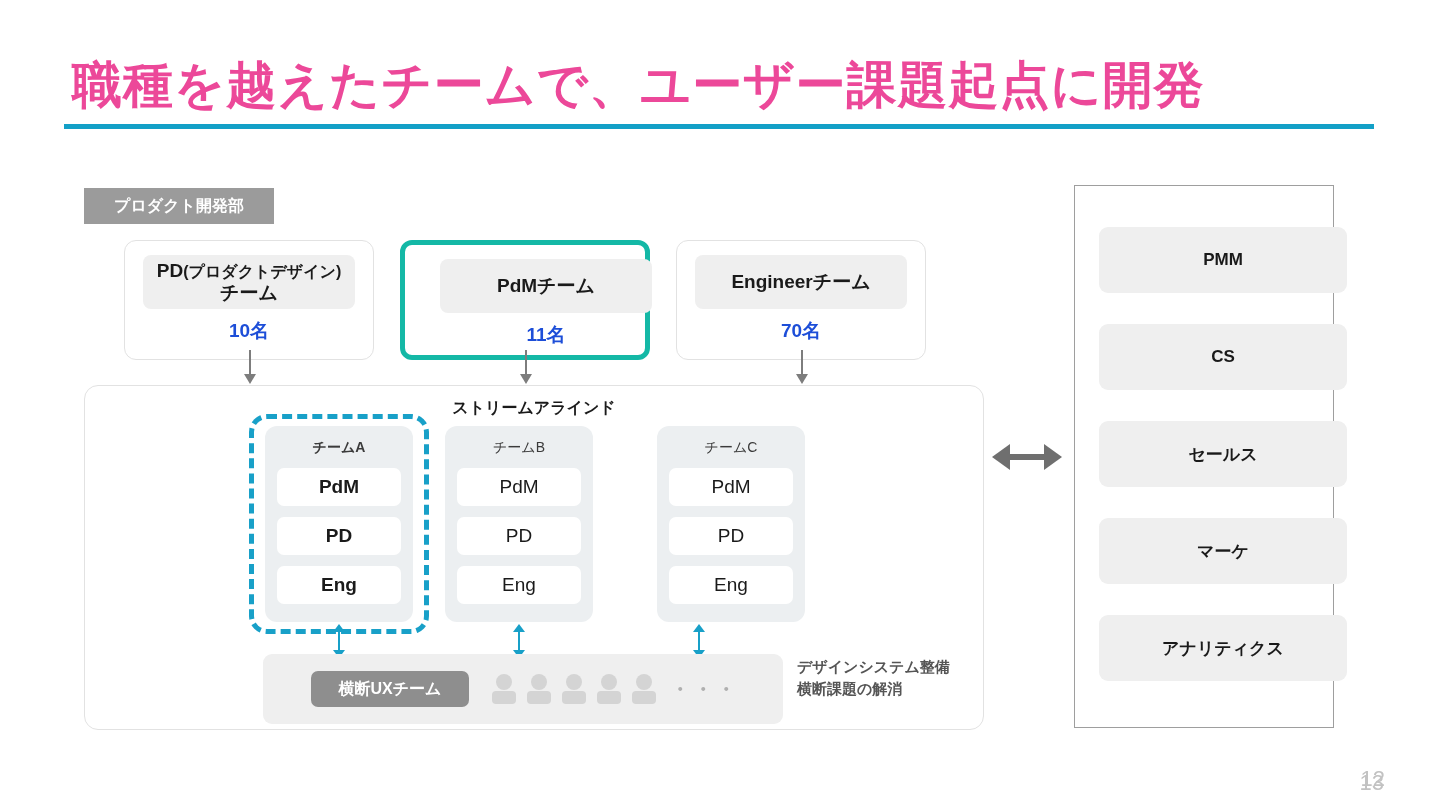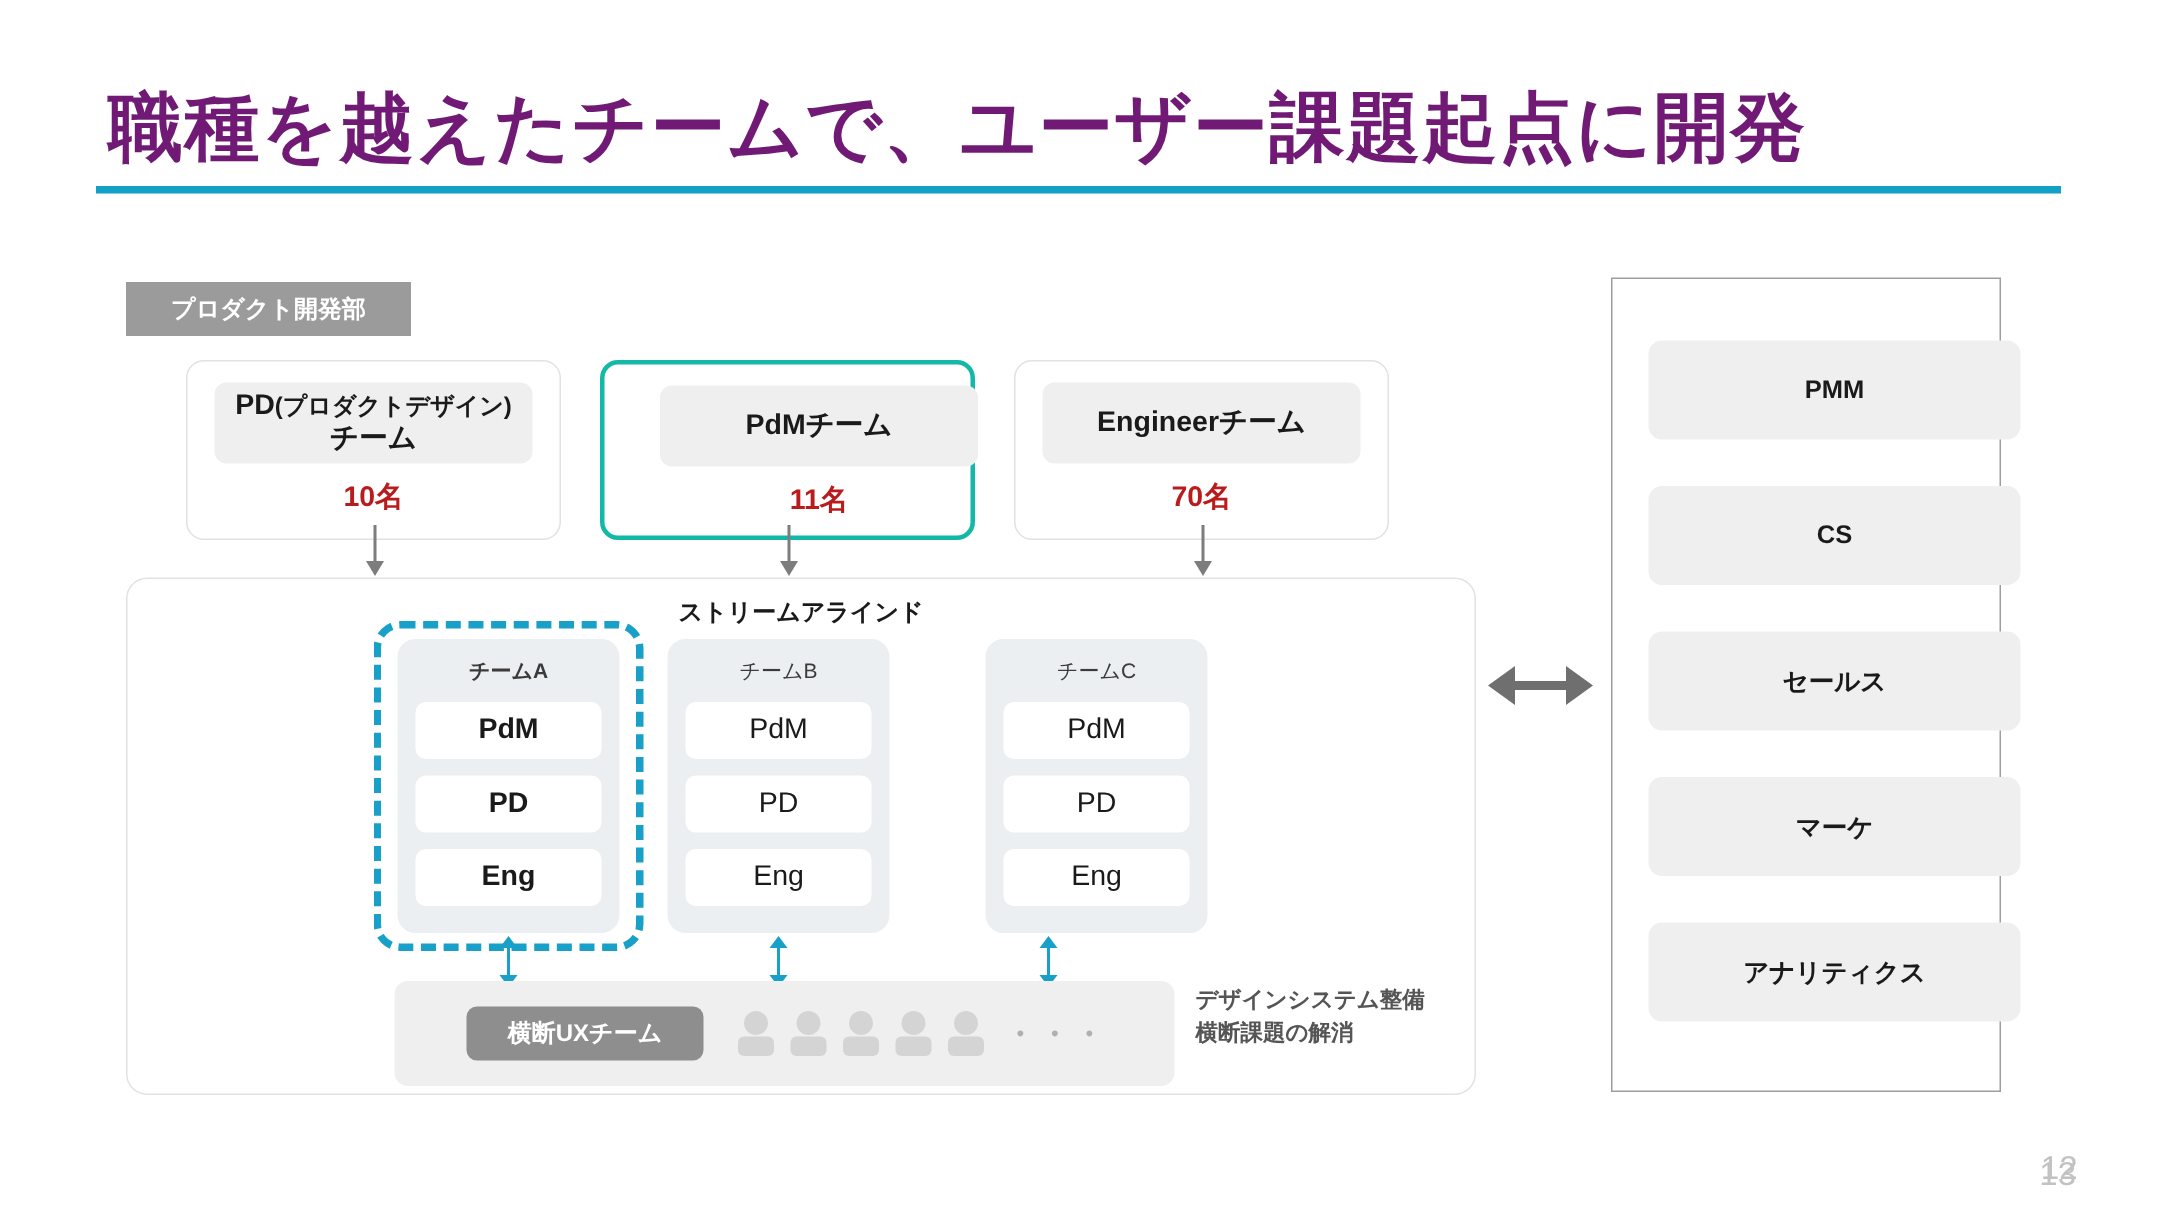--- a/index.html
+++ b/index.html
@@ -7,21 +7,21 @@
     width: 1440px; height: 810px;
     background: #ffffff;
     font-family: "Liberation Sans", "DejaVu Sans", sans-serif;
     overflow: hidden;
   }
   .slide { position: relative; width: 1440px; height: 810px; background: #fff; }
 
   
   .title {
     position: absolute; left: 72px; top: 52px;
-    font-size: 50px; font-weight: bold; color: #701a75;
+    font-size: 50px; font-weight: bold; color: #ec4899;
     letter-spacing: 1px; white-space: nowrap; text-align: center;
   }
   .title-rule {
     position: absolute; left: 64px; top: 124px;
     width: 1310px; height: 5px; background: #13a0c7;
   }
 
   
   .dept-badge {
     position: absolute; left: 84px; top: 188px;
@@ -34,33 +34,33 @@
   
   .func-row { position: absolute; left: 124px; top: 240px; }
   .func-box {
     position: absolute; top: 0;
     width: 250px; height: 120px;
     border: 1.5px solid #e2e2e2; border-radius: 12px;
     background: #fff;
     display: flex; flex-direction: column; align-items: center;
     padding-top: 14px;
   }
-  .func-box.emphasis { border: 3px solid #14b8a6; padding-left: 42px; }
+  .func-box.emphasis { border: 5px solid #14b8a6; padding-left: 42px; }
   .func-box .pill {
     width: 212px; min-height: 54px;
     background: #efefef; border-radius: 8px;
     display: flex; flex-direction: column;
     align-items: center; justify-content: center;
     color: #1a1a1a; font-weight: bold; font-size: 19px;
     line-height: 1.15; text-align: center;
   }
   .func-box .pill .sub { font-size: 16px; font-weight: bold; }
   .func-box .pill .line1 { display: block; }
   .func-box .count {
-    margin-top: 9px; font-size: 19px; font-weight: bold; color: #b91c1c;
+    margin-top: 9px; font-size: 19px; font-weight: bold; color: #1d4ed8;
   }
 
   
   .down-arrow { position: absolute; width: 14px; }
   .down-arrow .stem {
     position: absolute; left: 6px; top: 0; width: 2px; height: 26px; background: #7d7d7d;
   }
   .down-arrow .head {
     position: absolute; left: 1px; top: 24px;
     width: 0; height: 0;

